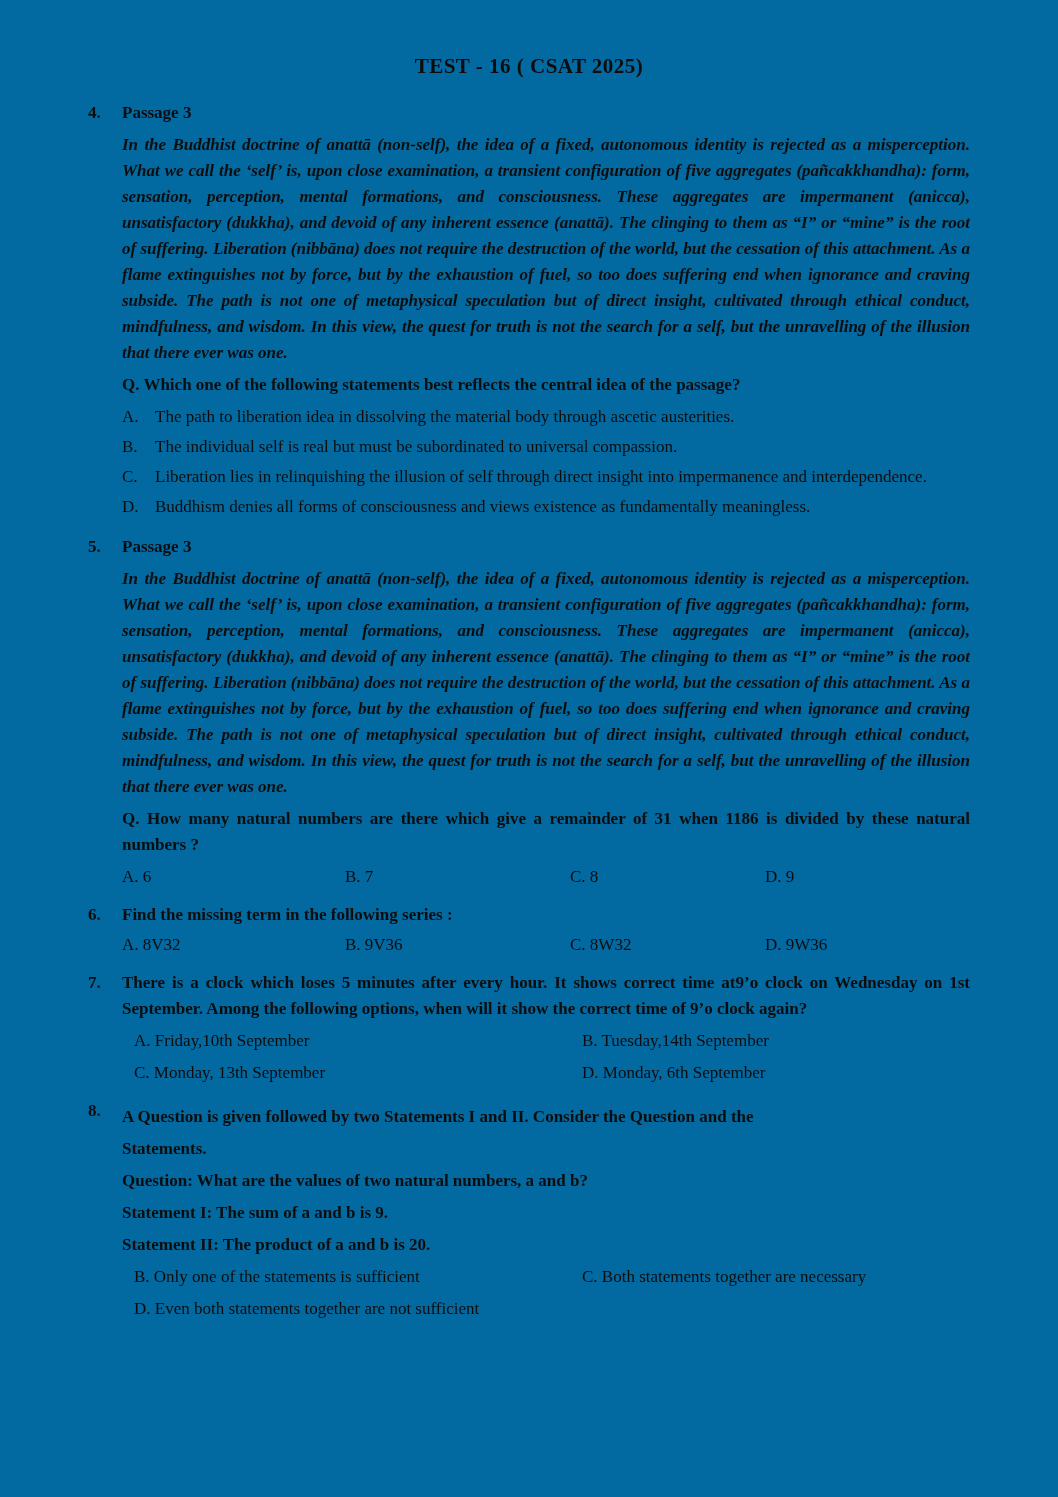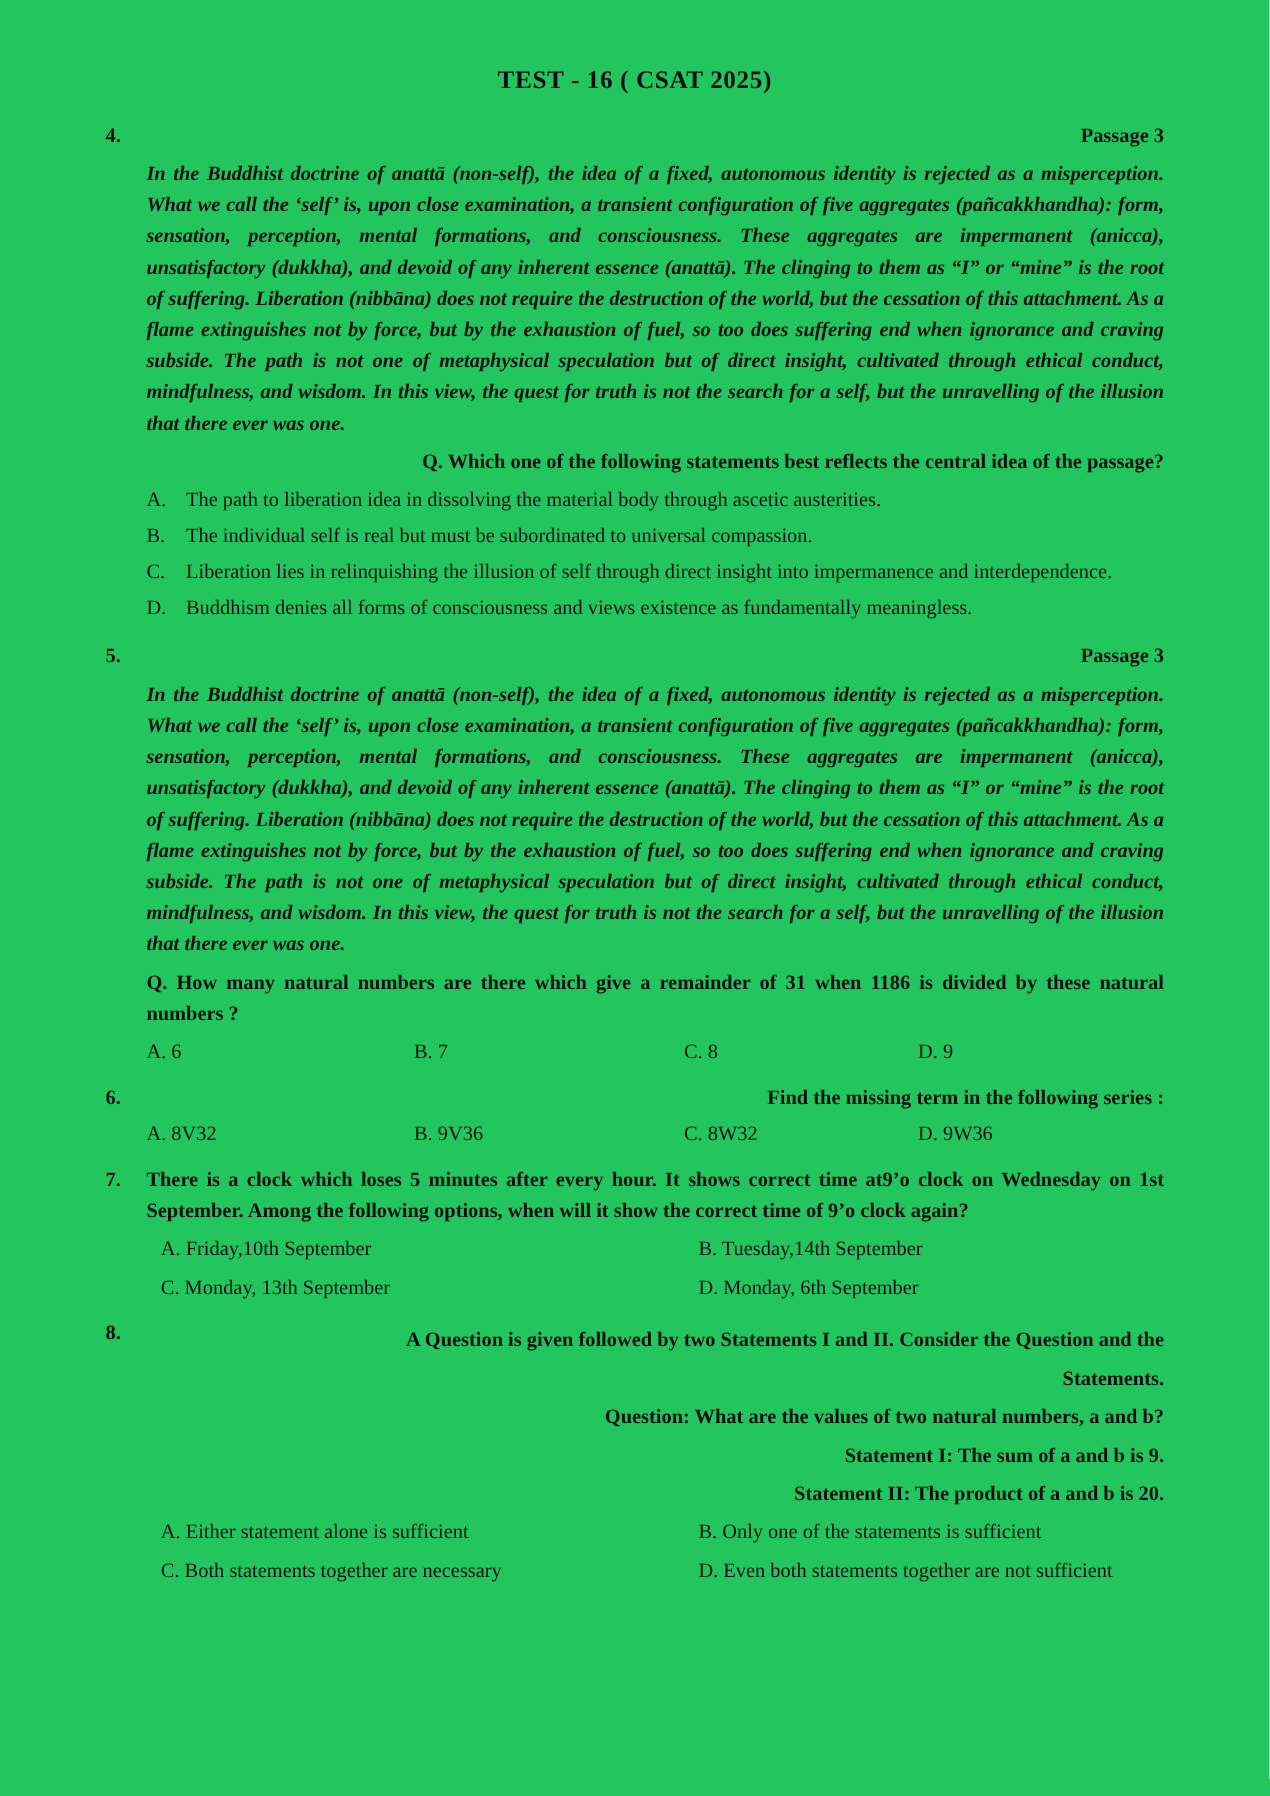--- a/index.html
+++ b/index.html
@@ -1,20 +1,20 @@
 <!DOCTYPE html>
 <html><head>
 <meta charset="utf-8">
 <style>
   html, body { margin: 0; padding: 0; background: #ffffff; }
   .page {
     width: 1058px;
     height: 1497px;
     box-sizing: border-box;
-    background: #22c55e;
+    background: #0369a1;
     color: #0d0d0d;
     font-family: "Liberation Serif", serif;
     font-size: 17px;
     line-height: 26px;
     padding: 52px 88px 0 88px;
     overflow: hidden;
     position: relative;
   }
   .title {
     text-align: center;
@@ -26,21 +26,21 @@
   }
   .q { margin-top: 10px; }
   .qrow { display: flex; align-items: flex-start; }
   .qnum {
     flex: 0 0 34px;
     font-weight: bold;
   }
   .qbody { flex: 1 1 auto; min-width: 0; }
   .bold { font-weight: bold; }
   .just { text-align: justify; }
-  p { margin: 0; text-align: right; }
+  p { margin: 0; }
   .heading { margin-bottom: 6px; }
   .passage { margin: 0 0 6px 0; font-style: italic; }
   .qline { margin: 4px 0 6px 0; }
   .opt {
     display: flex;
     align-items: flex-start;
     margin: 4px 0;
   }
   .olabel { flex: 0 0 33px; }
   .otext { flex: 1 1 auto; }
@@ -142,21 +142,20 @@
   <section class="q">
     <div class="qrow">
       <div class="qnum">8.</div>
       <div class="qbody">
         <p class="bold sp">A Question is given followed by two Statements I and II. Consider the Question and the</p>
         <p class="bold sp">Statements.</p>
         <p class="bold sp">Question: What are the values of two natural numbers, a and b?</p>
         <p class="bold sp">Statement I: The sum of a and b is 9.</p>
         <p class="bold sp">Statement II: The product of a and b is 20.</p>
         <div class="optgrid2">
-          <span>A. Either statement alone is sufficient</span>
           <span>B. Only one of the statements is sufficient</span>
           <span>C. Both statements together are necessary</span>
           <span>D. Even both statements together are not sufficient</span>
         </div>
       </div>
     </div>
   </section>
 
 </div>
 

